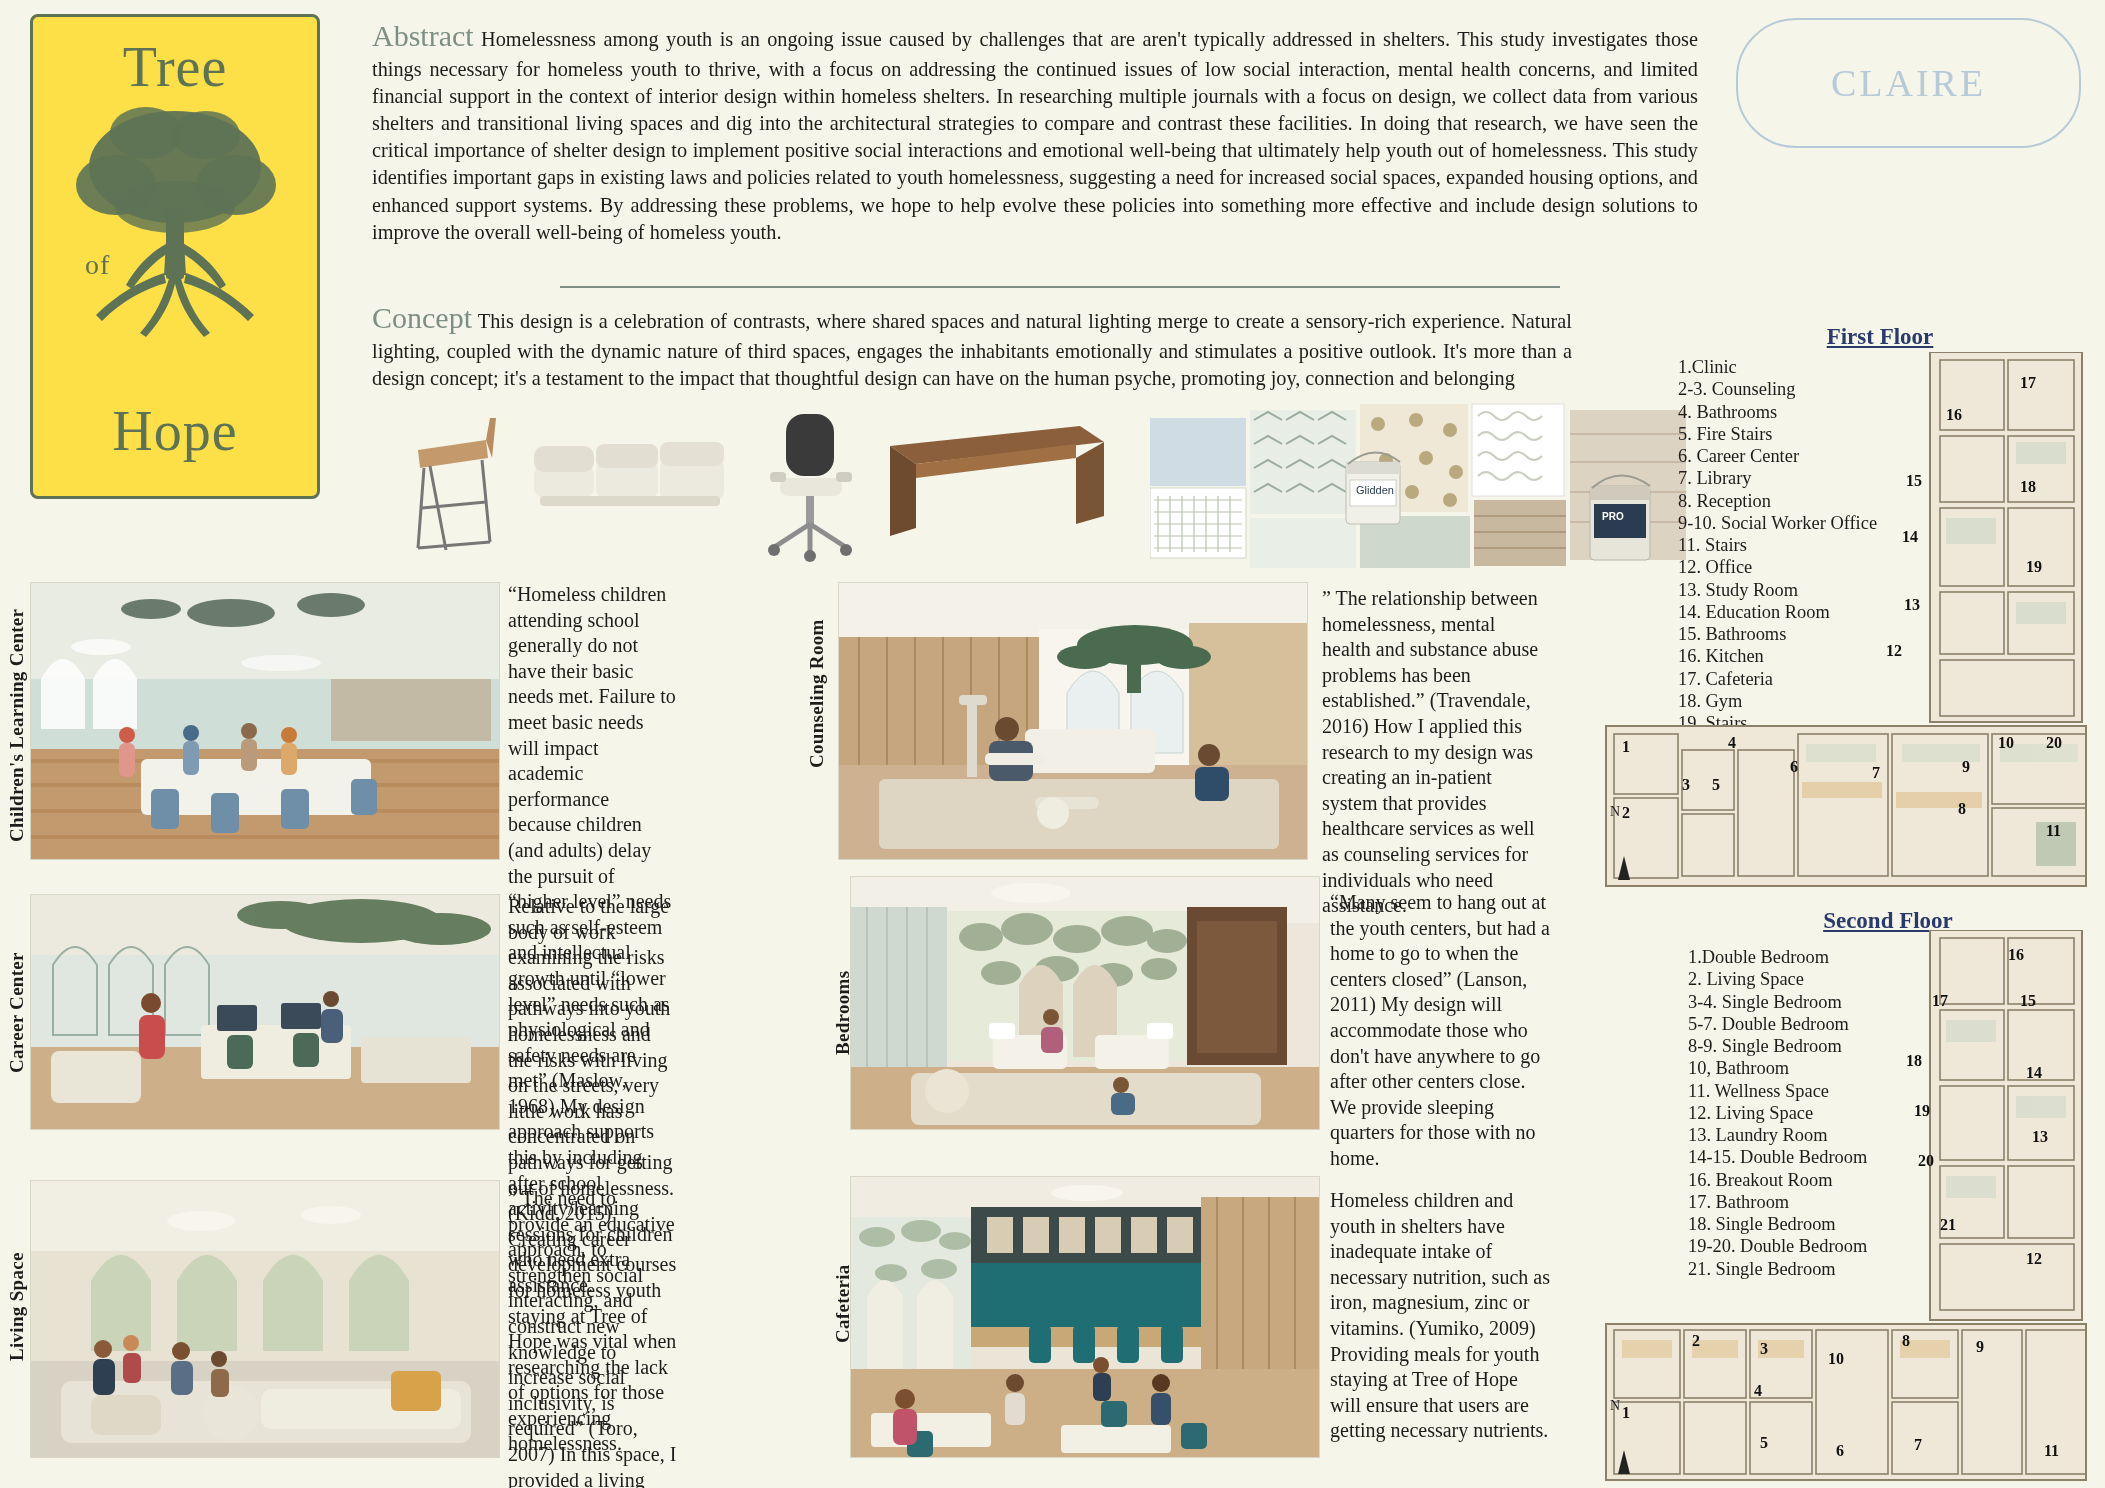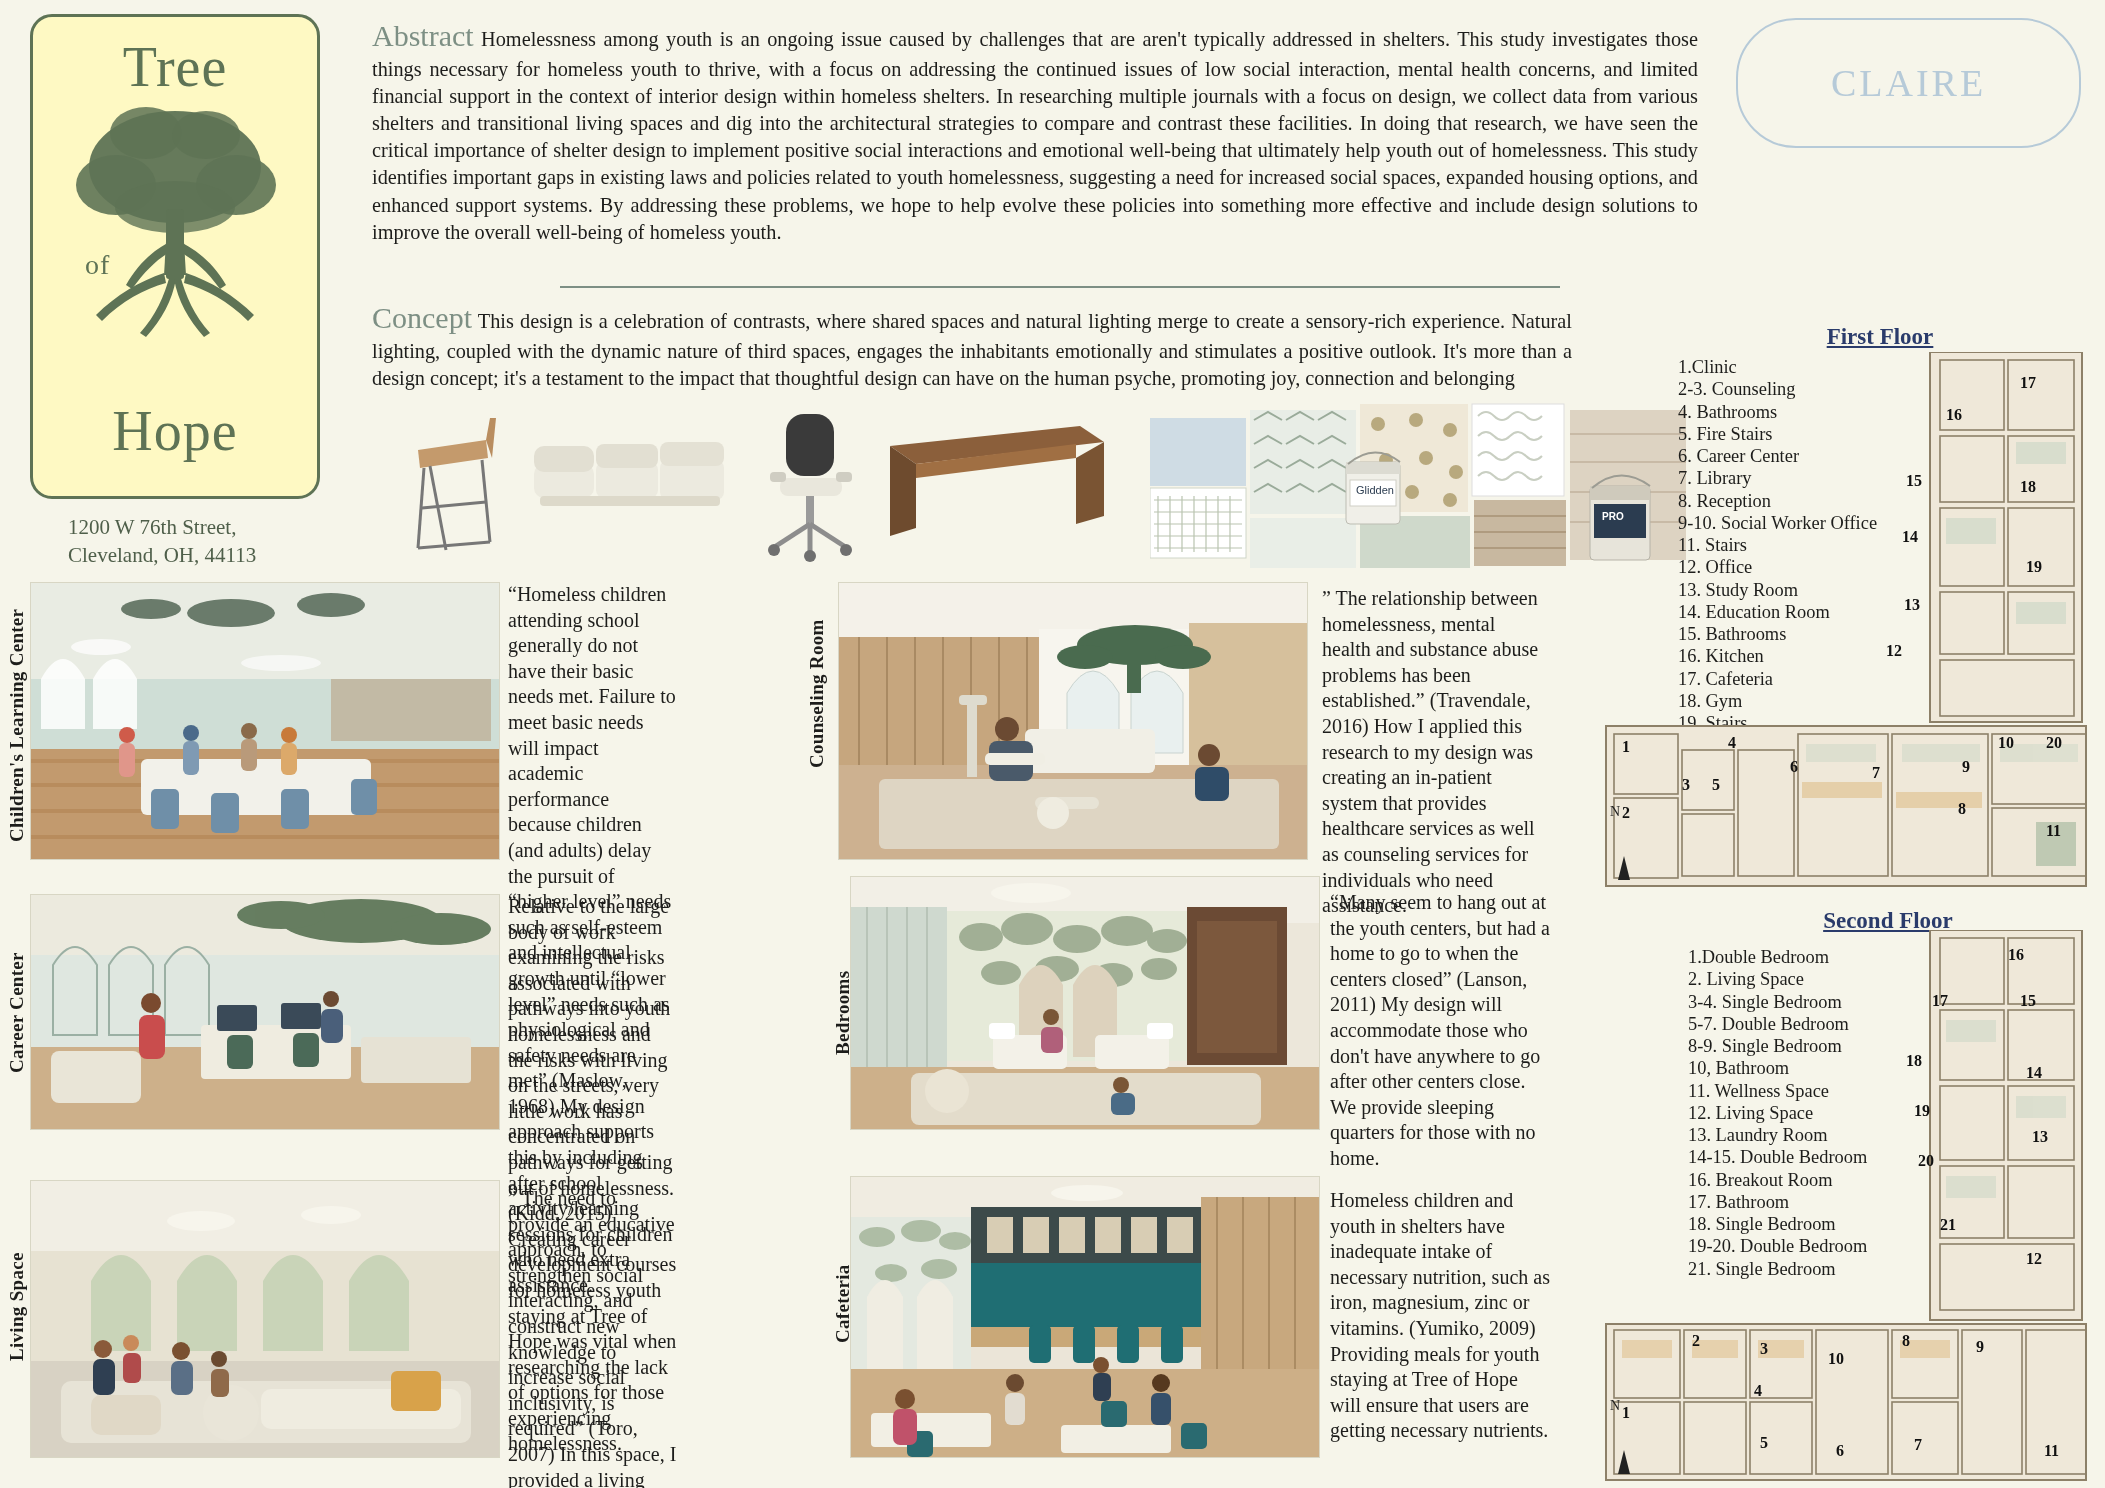--- a/index.html
+++ b/index.html
@@ -17,23 +17,23 @@
   }
 
   
   .logo-panel {
     position: absolute; left: 30px; top: 14px;
     width: 300px; height: 530px;
   }
   .logo-frame {
     width: 290px; height: 485px;
     border: 3px solid #5e7355;
-    border-radius: 22px;
+    border-radius: 8px;
     position: relative;
-    background: #fef9c3;
+    background: #fde047;
   }
   .logo-word {
     position: absolute; left: 0; width: 100%;
     text-align: center;
     color: #5e7355;
     font-family: "Liberation Serif", serif;
     font-size: 52px;
     letter-spacing: 1px;
   }
   .logo-tree { font-size: 56px; top: 18px; }
@@ -164,24 +164,20 @@
           <path d="M115 150 C 135 160, 152 172, 166 196 L160 200 C 144 178, 130 168, 115 160 Z"></path>
           <path d="M104 184 C 80 192, 56 206, 36 226 L42 232 C 62 212, 84 200, 106 194 Z"></path>
           <path d="M126 184 C 150 192, 174 206, 194 226 L188 232 C 168 212, 146 200, 124 194 Z"></path>
           <path d="M110 186 C 104 208, 96 226, 80 244 L86 248 C 102 230, 112 212, 116 190 Z"></path>
           <path d="M120 186 C 126 208, 134 226, 150 244 L144 248 C 128 230, 118 212, 114 190 Z"></path>
           <rect x="106" y="120" width="18" height="70" rx="3"></rect>
         </g>
       </svg>
       <div class="logo-word logo-of">of</div>
       <div class="logo-word logo-hope">Hope</div>
-    </div>
-    <div class="logo-address">
-      <div>1200 W 76th Street,</div>
-      <div>Cleveland, OH, 44113</div>
     </div>
   </div>
 
   <div class="abstract-block">
     <p class="body-text abstract-text" style="margin:0;">
       <span class="sect-label">Abstract</span>
       <span>Homelessness among youth is an ongoing issue caused by challenges that are aren't typically addressed in shelters. This study investigates those things necessary for homeless youth to thrive, with a focus on addressing the continued issues of low social interaction, mental health concerns, and limited financial support in the context of interior design within homeless shelters. In researching multiple journals with a focus on design, we collect data from various shelters and transitional living spaces and dig into the architectural strategies to compare and contrast these facilities. In doing that research, we have seen the critical importance of shelter design to implement positive social interactions and emotional well-being that ultimately help youth out of homelessness. This study identifies important gaps in existing laws and policies related to youth homelessness, suggesting a need for increased social spaces, expanded housing options, and enhanced support systems. By addressing these problems, we hope to help evolve these policies into something more effective and include design solutions to improve the overall well-being of homeless youth.</span>
     </p>
   </div>
 

